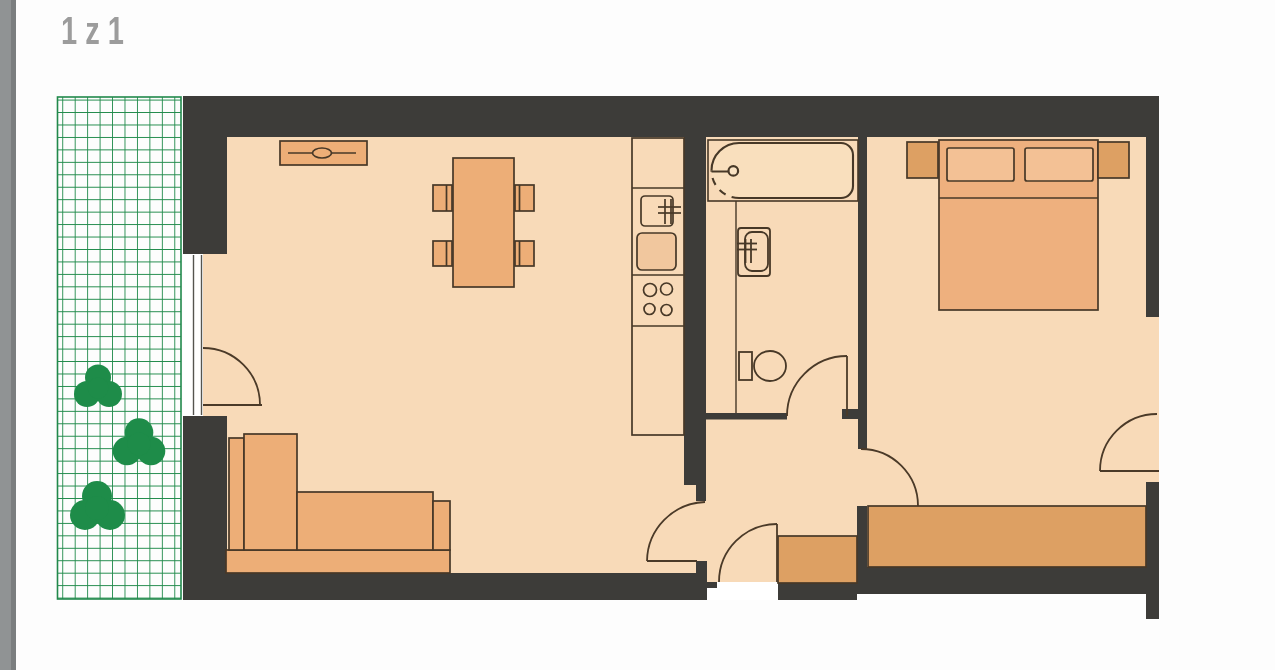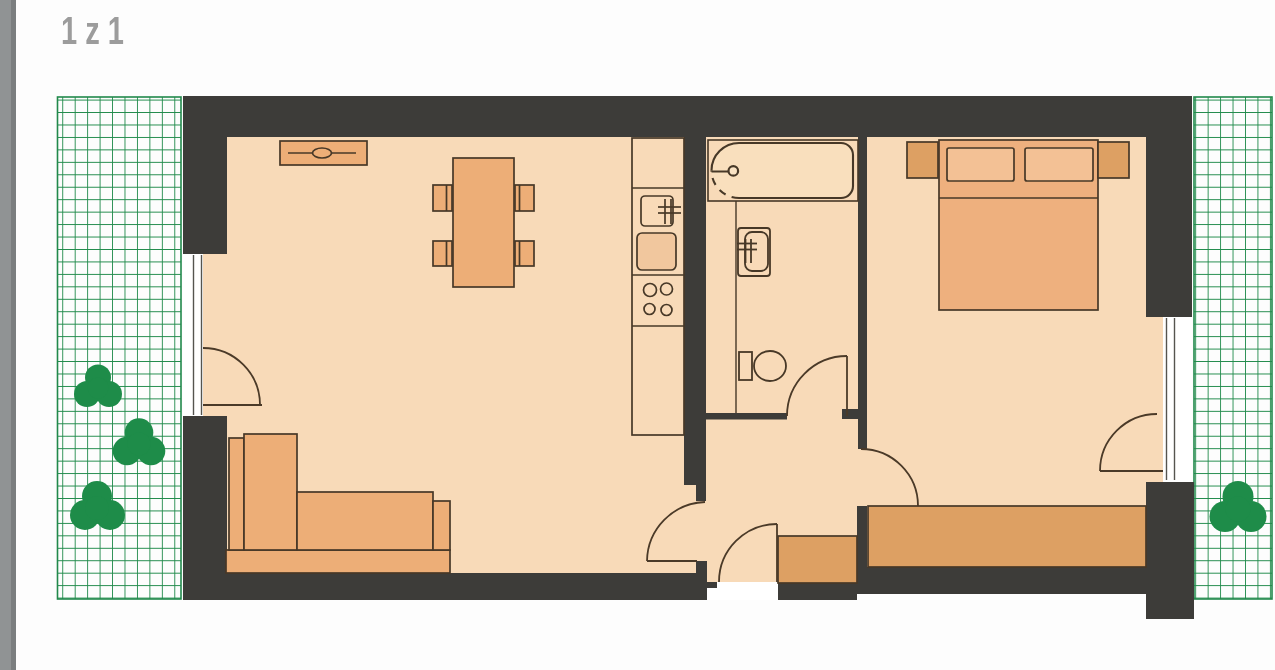--- a/index.html
+++ b/index.html
@@ -1,16 +1,16 @@
 <!DOCTYPE html>
 <html><head>
 <meta charset="utf-8">
 <style>
   html,body{margin:0;padding:0;background:#fdfdfd;}
-  #stage{position:relative;width:1275px;height:670px;overflow:hidden;font-family:"Liberation Sans",sans-serif;}
+  #stage{position:relative;width:1159px;height:670px;overflow:hidden;font-family:"Liberation Sans",sans-serif;}
 </style>
 </head>
 <body>
 <div id="stage">
 <svg width="1275" height="670" viewBox="0 0 1275 670">
 <defs>
   <pattern id="grid" width="12.45" height="12.45" patternUnits="userSpaceOnUse">
     <path d="M12.45 0H0V12.45" fill="none" stroke="#1f8a4a" stroke-width="1.8"></path>
   </pattern>
 </defs>

